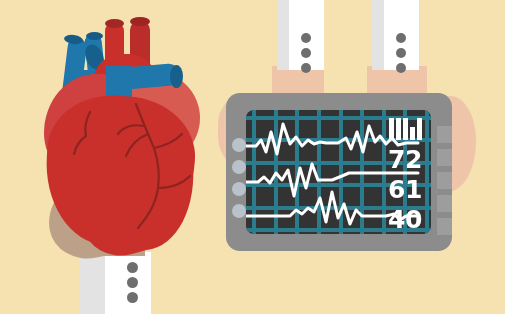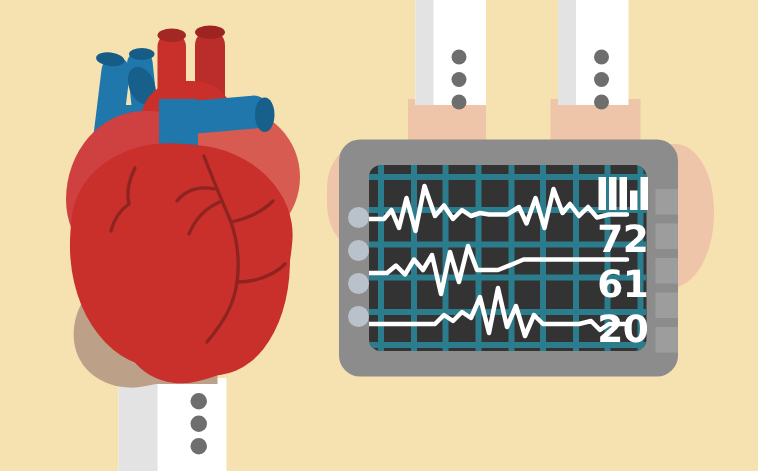--- a/index.html
+++ b/index.html
@@ -173,21 +173,21 @@
   .knob.k1{top:138px;} .knob.k2{top:160px;} .knob.k3{top:182px;} .knob.k4{top:204px;}
 
   .sidebtn{
     position:absolute;left:437px;width:15px;height:17px;background:#9d9d9d;
   }
   .sidebtn.r1{top:126px;} .sidebtn.r2{top:149px;} .sidebtn.r3{top:172px;}
   .sidebtn.r4{top:195px;} .sidebtn.r5{top:218px;}
 
   .readouts{
     position:absolute;left:388px;top:118px;width:44px;height:112px;
-    display:flex;flex-direction:column;align-items:flex-end;
+    display:flex;flex-direction:column;align-items:flex-start;
   }
   .bars{display:flex;align-items:flex-end;gap:2px;height:24px;margin-bottom:7px;margin-left:1px;}
   .bar{width:5px;background:#ffffff;}
   .readout{
     color:#ffffff;font-size:25px;font-weight:bold;line-height:1.0;
     letter-spacing:-0.5px;margin-bottom:5px;
     font-family:"DejaVu Sans", sans-serif;
   }
   .trace{position:absolute;left:0;top:0;width:185px;height:124px;}
 </style>
@@ -300,16 +300,16 @@
   <div class="readouts">
     <div class="bars" id="signal-bars">
         <div class="bar" style="height: 22px;"></div>
         <div class="bar" style="height: 22px;"></div>
         <div class="bar" style="height: 22px;"></div>
         <div class="bar" style="height: 13px;"></div>
         <div class="bar" style="height: 22px;"></div>
       </div>
     <div class="readout">72</div>
     <div class="readout">61</div>
-    <div class="readout">20</div>
+    <div class="readout">40</div>
   </div>
 
 </div>
 
 </body></html>

